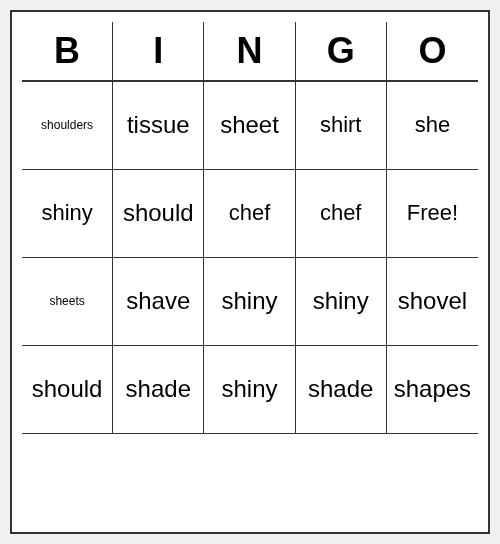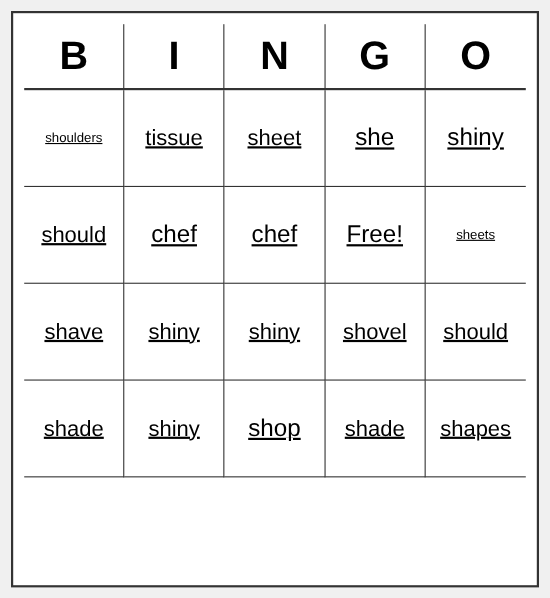--- a/index.html
+++ b/index.html
@@ -63,29 +63,28 @@
       border-right: none;
     }
 
     .bingo-cell:nth-child(n+21) {
       border-bottom: none;
     }
 
     .cell-text {
       font-size: 14px;
       line-height: 1.2;
-      text-decoration: underline;
     }
 
     .cell-text.large {
       font-size: 22px;
     }
 
     .cell-text.medium {
-      font-size: 20px;
+      font-size: 24px;
       text-align: right;
     }
 
     .cell-text.small {
       font-size: 12px;
     }
   </style>
 </head>
 <body>
 
@@ -99,20 +98,23 @@
     </div>
   <div class="bingo-grid">
   <div class="bingo-cell">
         <span class="cell-text small">shoulders</span>
       </div>
       <div class="bingo-cell">
         <span class="cell-text medium">tissue</span>
       </div>
       <div class="bingo-cell">
         <span class="cell-text medium">sheet</span>
+      </div>
+      <div class="bingo-cell">
+        <span class="cell-text large">shirt</span>
       </div>
       <div class="bingo-cell">
         <span class="cell-text large">she</span>
       </div>
       <div class="bingo-cell">
         <span class="cell-text large">shiny</span>
       </div>
       <div class="bingo-cell">
         <span class="cell-text medium">should</span>
       </div>
@@ -143,22 +145,19 @@
       <div class="bingo-cell">
         <span class="cell-text medium">should</span>
       </div>
       <div class="bingo-cell">
         <span class="cell-text medium">shade</span>
       </div>
       <div class="bingo-cell">
         <span class="cell-text medium">shiny</span>
       </div>
       <div class="bingo-cell">
-        <span class="cell-text large">shop</span>
-      </div>
-      <div class="bingo-cell">
         <span class="cell-text medium">shade</span>
       </div>
       <div class="bingo-cell">
         <span class="cell-text medium">shapes</span>
       </div>
     </div>
 </div>
 
 </body></html>

